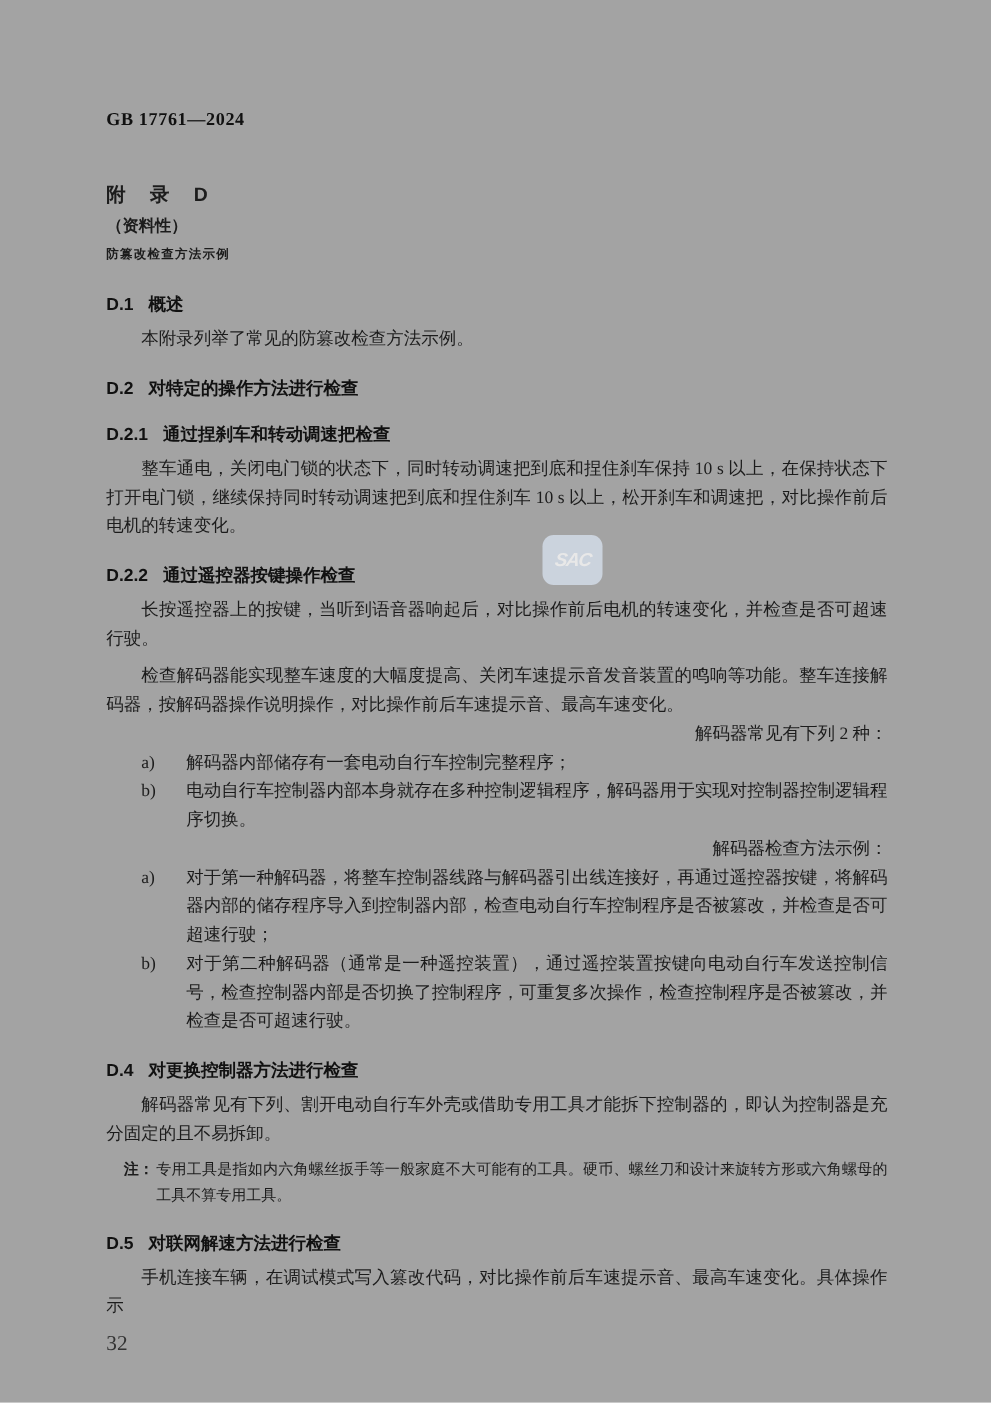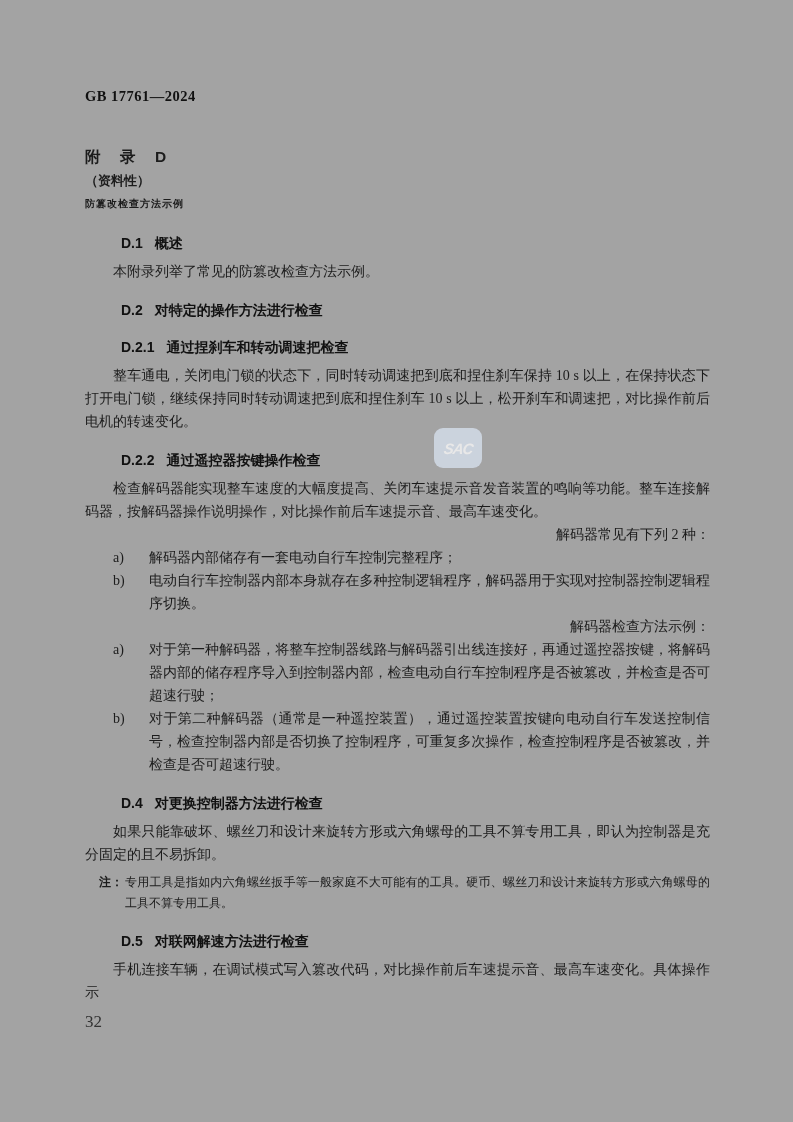--- a/index.html
+++ b/index.html
@@ -29,21 +29,21 @@
   .title-line2{font-size:13px;font-weight:700;line-height:23px;}
   .title-line3{font-size:10px;font-weight:700;line-height:24px;letter-spacing:1px;}
   .sec-h{
     margin-top:17px;
     font-family:"Liberation Sans","DejaVu Sans",sans-serif;
     font-size:14px;
     font-weight:700;
     line-height:20px;
     color:#111;
   }
-  .sec-h .sec-num{margin-right:12px;margin-left:36px;}
+  .sec-h .sec-num{margin-right:12px;}
   .body-p{
     margin:7px 0 0 0;
     font-size:14px;
     line-height:23px;
     text-align:justify;
     text-indent:2em;
     color:#1c1c1c;
   }
   .lead-p{
     margin:0;
@@ -129,20 +129,21 @@
   </div>
 
   <div class="sec-h">
     <span class="sec-num">D.2.1</span><span>通过捏刹车和转动调速把检查</span>
   </div>
   <p class="body-p">整车通电，关闭电门锁的状态下，同时转动调速把到底和捏住刹车保持 10 s 以上，在保持状态下打开电门锁，继续保持同时转动调速把到底和捏住刹车 10 s 以上，松开刹车和调速把，对比操作前后电机的转速变化。</p>
 
   <div class="sec-h">
     <span class="sec-num">D.2.2</span><span>通过遥控器按键操作检查</span>
   </div>
+  <p class="body-p">长按遥控器上的按键，当听到语音器响起后，对比操作前后电机的转速变化，并检查是否可超速行驶。</p>
 
   <p class="body-p">检查解码器能实现整车速度的大幅度提高、关闭车速提示音发音装置的鸣响等功能。整车连接解码器，按解码器操作说明操作，对比操作前后车速提示音、最高车速变化。</p>
   <p class="lead-p">解码器常见有下列 2 种：</p>
   <div class="dlist">
     <div class="ditem">
       <span class="marker">a)</span>
       <span class="li-text">解码器内部储存有一套电动自行车控制完整程序；</span>
     </div>
     <div class="ditem">
       <span class="marker">b)</span>
@@ -157,21 +158,21 @@
     </div>
     <div class="ditem">
       <span class="marker">b)</span>
       <span class="li-text">对于第二种解码器（通常是一种遥控装置），通过遥控装置按键向电动自行车发送控制信号，检查控制器内部是否切换了控制程序，可重复多次操作，检查控制程序是否被篡改，并检查是否可超速行驶。</span>
     </div>
   </div>
 
   <div class="sec-h">
     <span class="sec-num">D.4</span><span>对更换控制器方法进行检查</span>
   </div>
-  <p class="body-p">如果只能靠破坏、螺丝刀和设计来旋转方形或六角螺母的工具不算专用工具，即认为控制器是充分固定的且不易拆卸。</p>
+  <p class="body-p">解码器常见有下列、割开电动自行车外壳或借助专用工具才能拆下控制器的，即认为控制器是充分固定的且不易拆卸。</p>
   <div class="note-block">
     <span class="note-label">注：</span>
     <span class="note-text">专用工具是指如内六角螺丝扳手等一般家庭不大可能有的工具。硬币、螺丝刀和设计来旋转方形或六角螺母的工具不算专用工具。</span>
   </div>
 
   <div class="sec-h">
     <span class="sec-num">D.5</span><span>对联网解速方法进行检查</span>
   </div>
   <p class="body-p">手机连接车辆，在调试模式写入篡改代码，对比操作前后车速提示音、最高车速变化。具体操作示</p>
 

